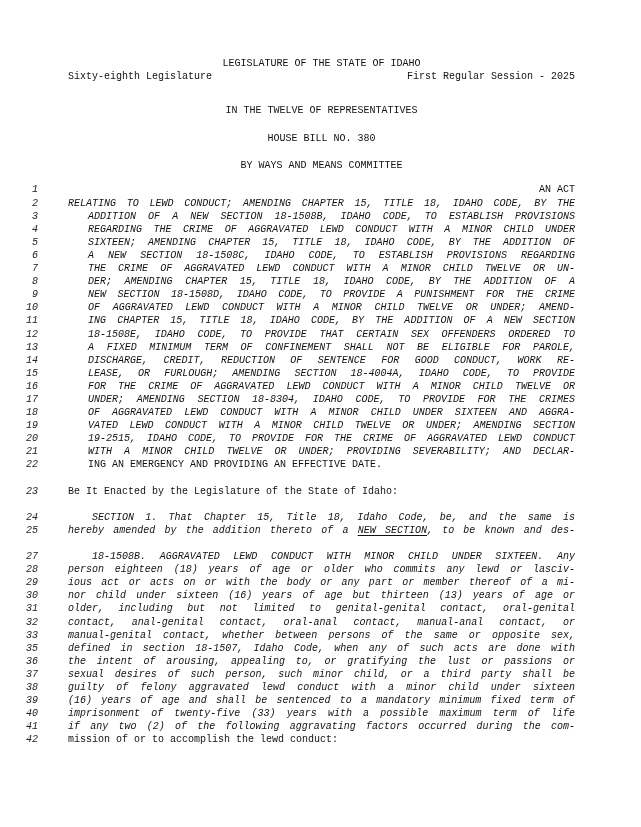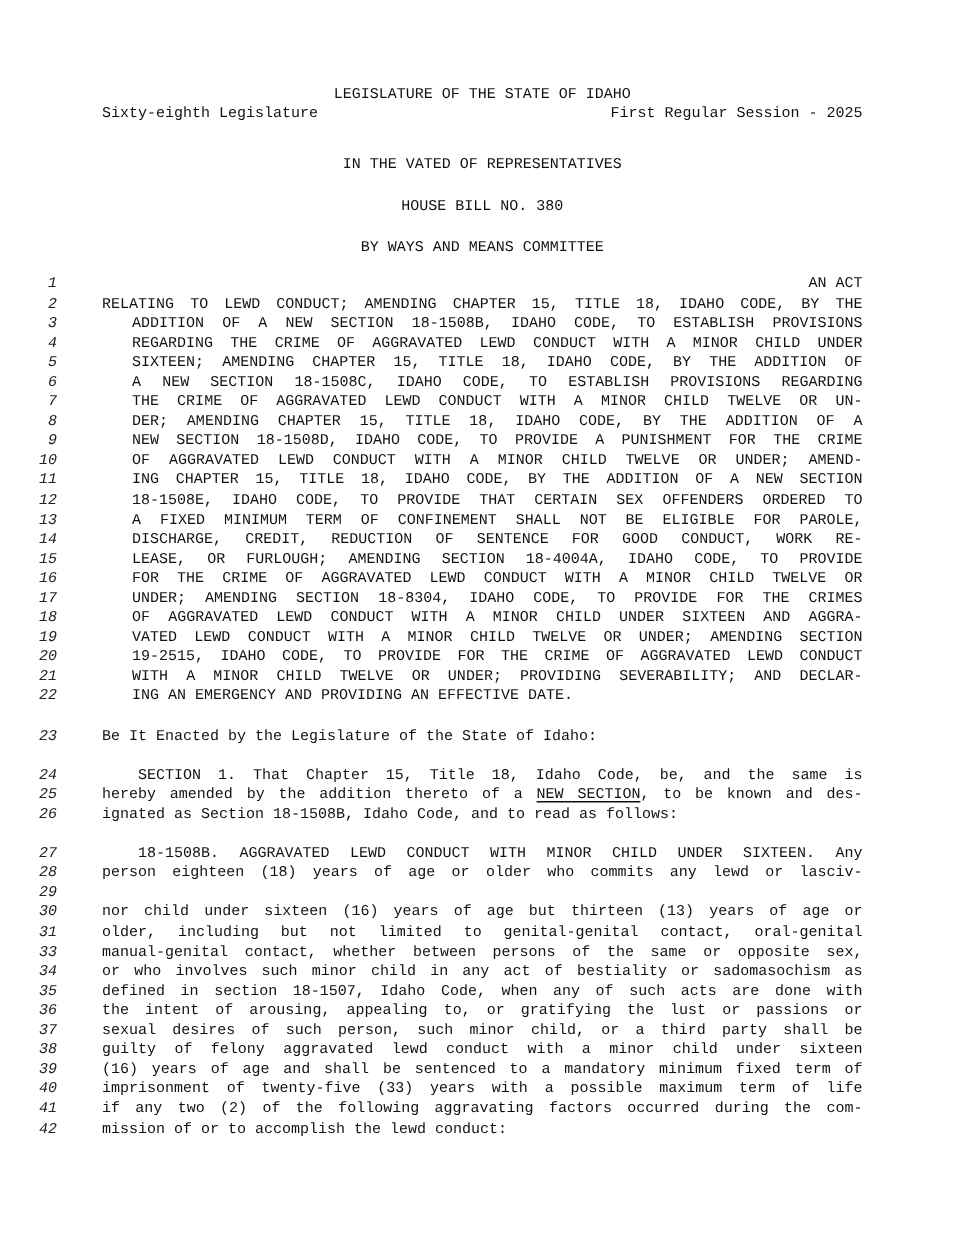--- a/index.html
+++ b/index.html
@@ -28,38 +28,38 @@
     font-style: italic;
     color: #222222;
   }
   .txt {
     flex: none;
     margin-left: 30px;
     width: 507px;
     box-sizing: border-box;
     white-space: nowrap;
   }
-  .txt.j { white-space: normal; text-align: justify; text-align-last: justify; }
+  .txt.j { white-space: normal; text-align: justify; text-align-last: justify; font-style: italic; }
   .txt.c { text-align: right; }
   .txt.ind1 { padding-left: 20px; }
   .txt.ind2 { padding-left: 24px; }
   .u { text-decoration: underline; text-underline-offset: 2px; }
 </style>
 </head>
 <body>
 
 <div class="page">
 
   <div class="header">
     <div class="h-center">LEGISLATURE OF THE STATE OF IDAHO</div>
     <div class="h-row2">
       <span>Sixty-eighth Legislature</span>
       <span>First Regular Session - 2025</span>
     </div>
-    <div class="h-center chamber">IN THE VATED OF REPRESENTATIVES</div>
+    <div class="h-center chamber">IN THE TWELVE OF REPRESENTATIVES</div>
     <div class="h-center billno">HOUSE BILL NO. 380</div>
     <div class="h-center committee">BY WAYS AND MEANS COMMITTEE</div>
   </div>
 
   <div class="lines">
       <div class="row">
         <span class="num">1</span>
         <span class="txt c"><span>AN ACT</span></span>
       </div>
       <div class="row">
@@ -153,53 +153,50 @@
       </div>
       <div class="row blank"></div>
       <div class="row">
         <span class="num">24</span>
         <span class="txt j ind2"><span>SECTION 1.  That Chapter 15, Title 18, Idaho Code, be, and the same is</span></span>
       </div>
       <div class="row">
         <span class="num">25</span>
         <span class="txt j"><span>hereby amended by the addition thereto of a </span><span class="u">NEW SECTION</span><span>, to be known and des-</span></span>
       </div>
-      <div class="row">
-        <span class="num">26</span>
-        <span class="txt"><span>ignated as Section 18-1508B, Idaho Code, and to read as follows:</span></span>
-      </div>
       <div class="row blank"></div>
       <div class="row">
         <span class="num">27</span>
         <span class="txt j ind2"><span>18-1508B.  AGGRAVATED LEWD CONDUCT WITH MINOR CHILD UNDER SIXTEEN. Any</span></span>
       </div>
       <div class="row">
         <span class="num">28</span>
         <span class="txt j"><span>person eighteen (18) years of age or older who commits any lewd or lasciv-</span></span>
       </div>
       <div class="row">
         <span class="num">29</span>
+        <span class="txt j"><span>ious act or acts on or with the body or any part or member thereof of a mi-</span></span>
       </div>
       <div class="row">
         <span class="num">30</span>
         <span class="txt j"><span>nor child under sixteen (16) years of age but thirteen (13) years of age or</span></span>
       </div>
       <div class="row">
         <span class="num">31</span>
         <span class="txt j"><span>older, including but not limited to genital-genital contact, oral-genital</span></span>
       </div>
       <div class="row">
+        <span class="num">32</span>
+        <span class="txt j"><span>contact, anal-genital contact, oral-anal contact, manual-anal contact, or</span></span>
+      </div>
+      <div class="row">
         <span class="num">33</span>
         <span class="txt j"><span>manual-genital contact, whether between persons of the same or opposite sex,</span></span>
       </div>
       <div class="row">
-        <span class="num">34</span>
-        <span class="txt j"><span>or who involves such minor child in any act of bestiality or sadomasochism as</span></span>
-      </div>
-      <div class="row">
         <span class="num">35</span>
         <span class="txt j"><span>defined in section 18-1507, Idaho Code, when any of such acts are done with</span></span>
       </div>
       <div class="row">
         <span class="num">36</span>
         <span class="txt j"><span>the intent of arousing, appealing to, or gratifying the lust or passions or</span></span>
       </div>
       <div class="row">
         <span class="num">37</span>
         <span class="txt j"><span>sexual desires of such person, such minor child, or a third party shall be</span></span>

